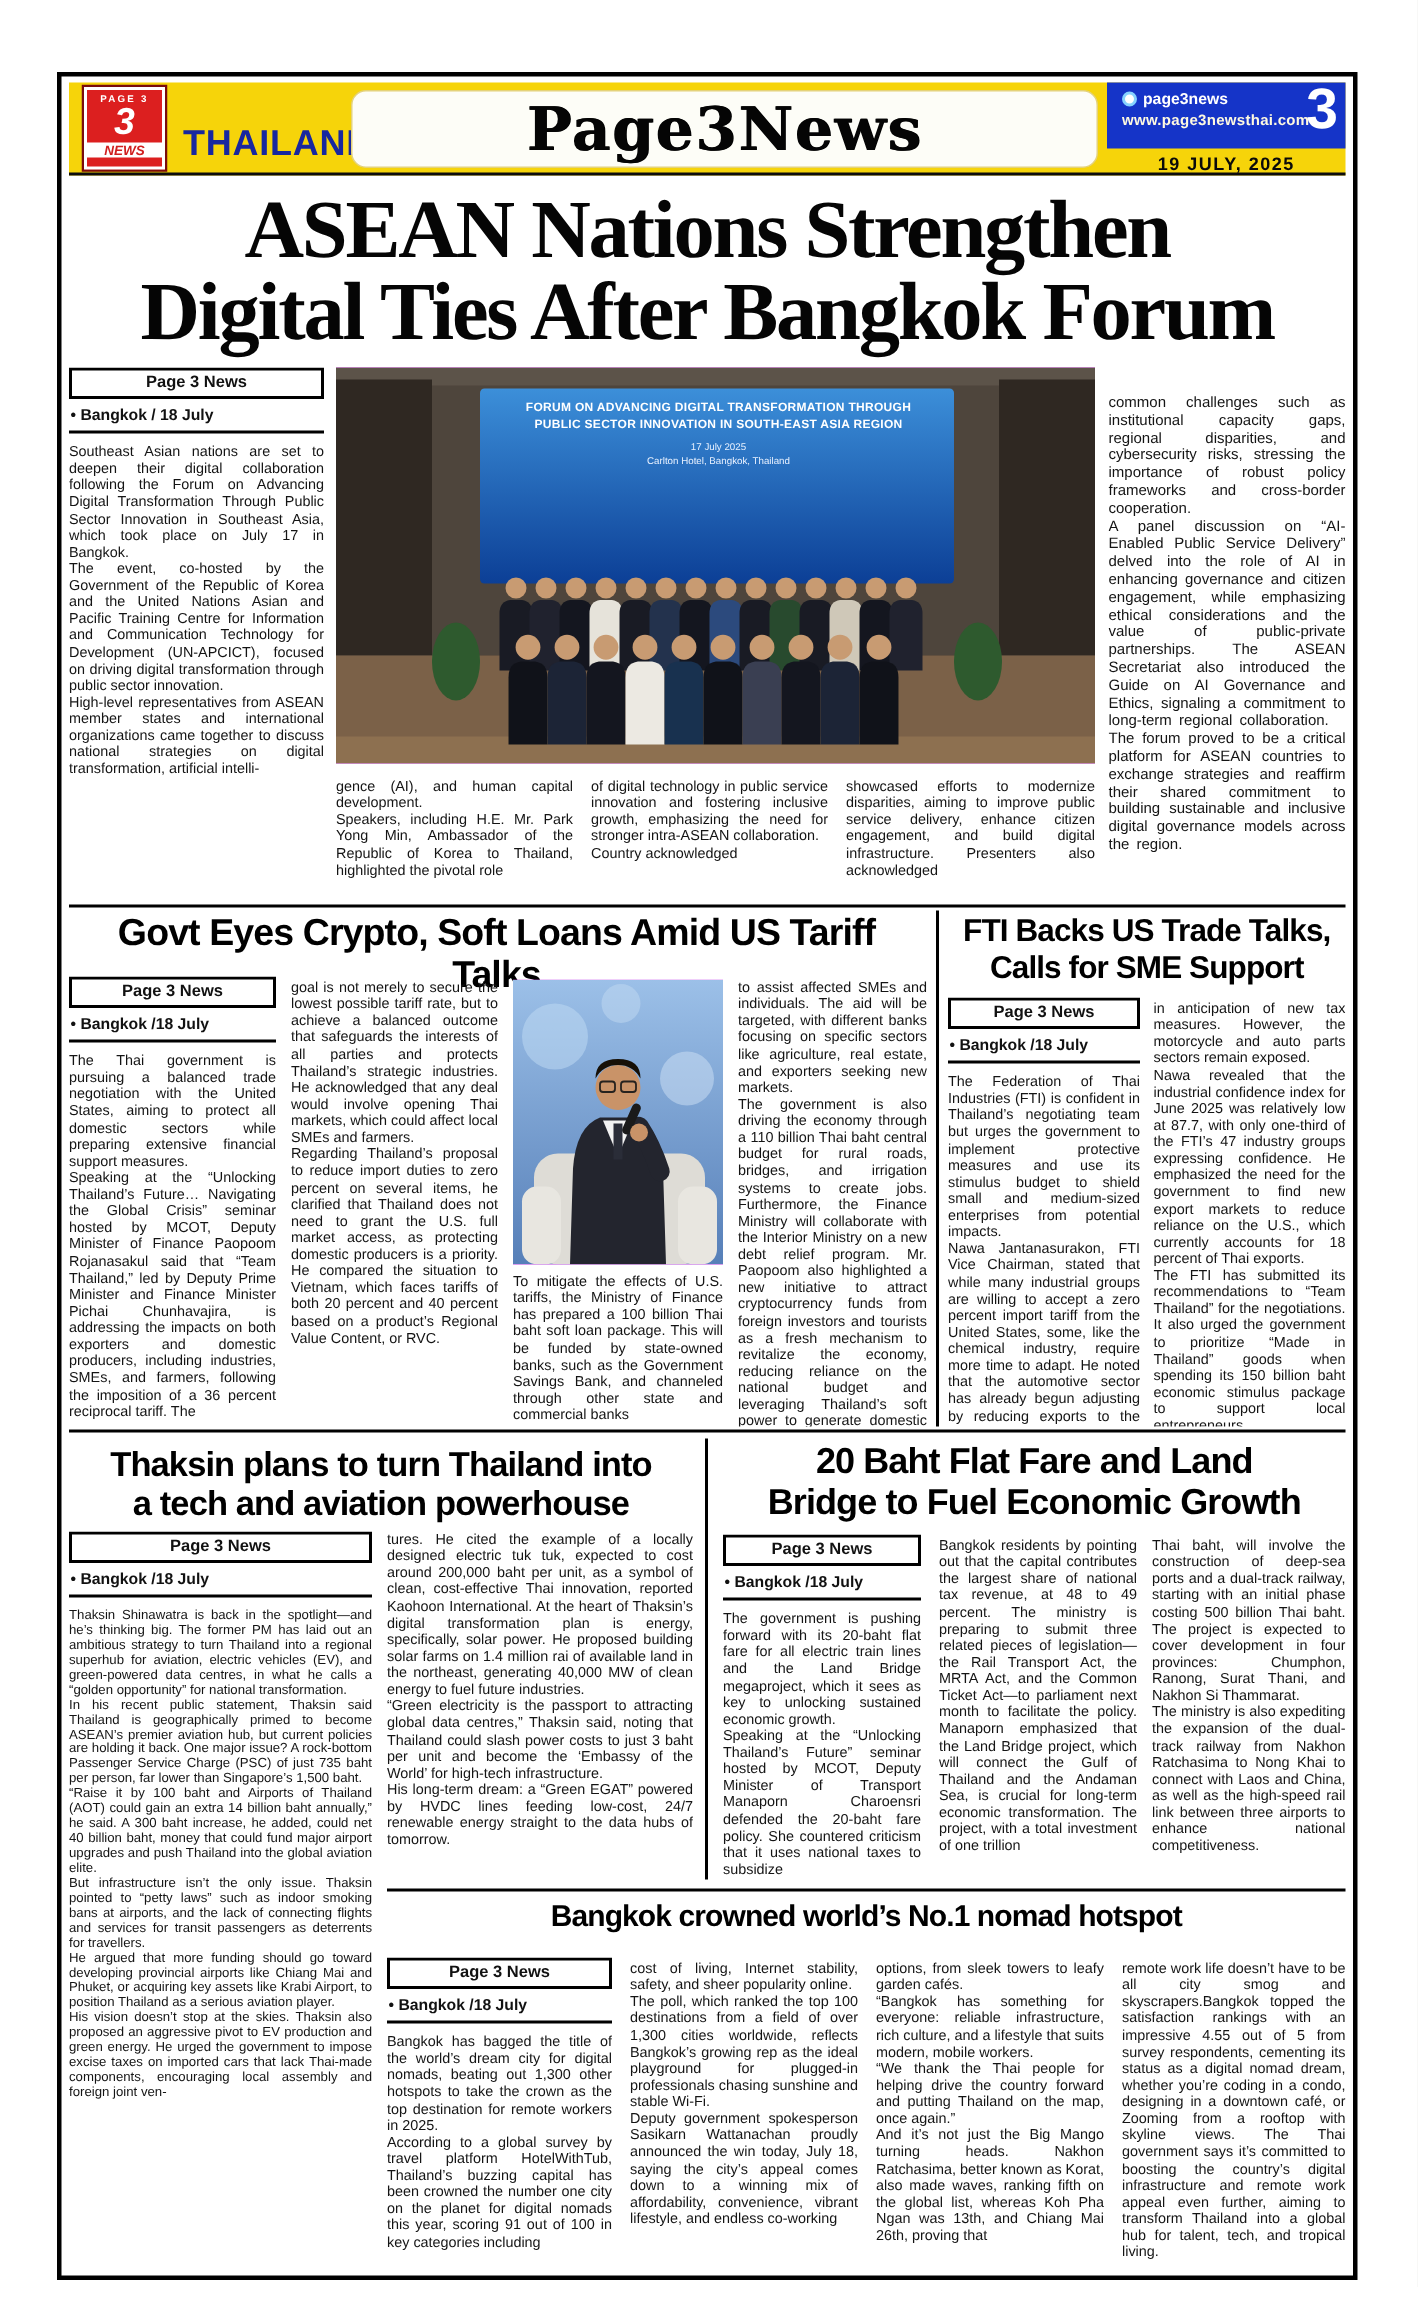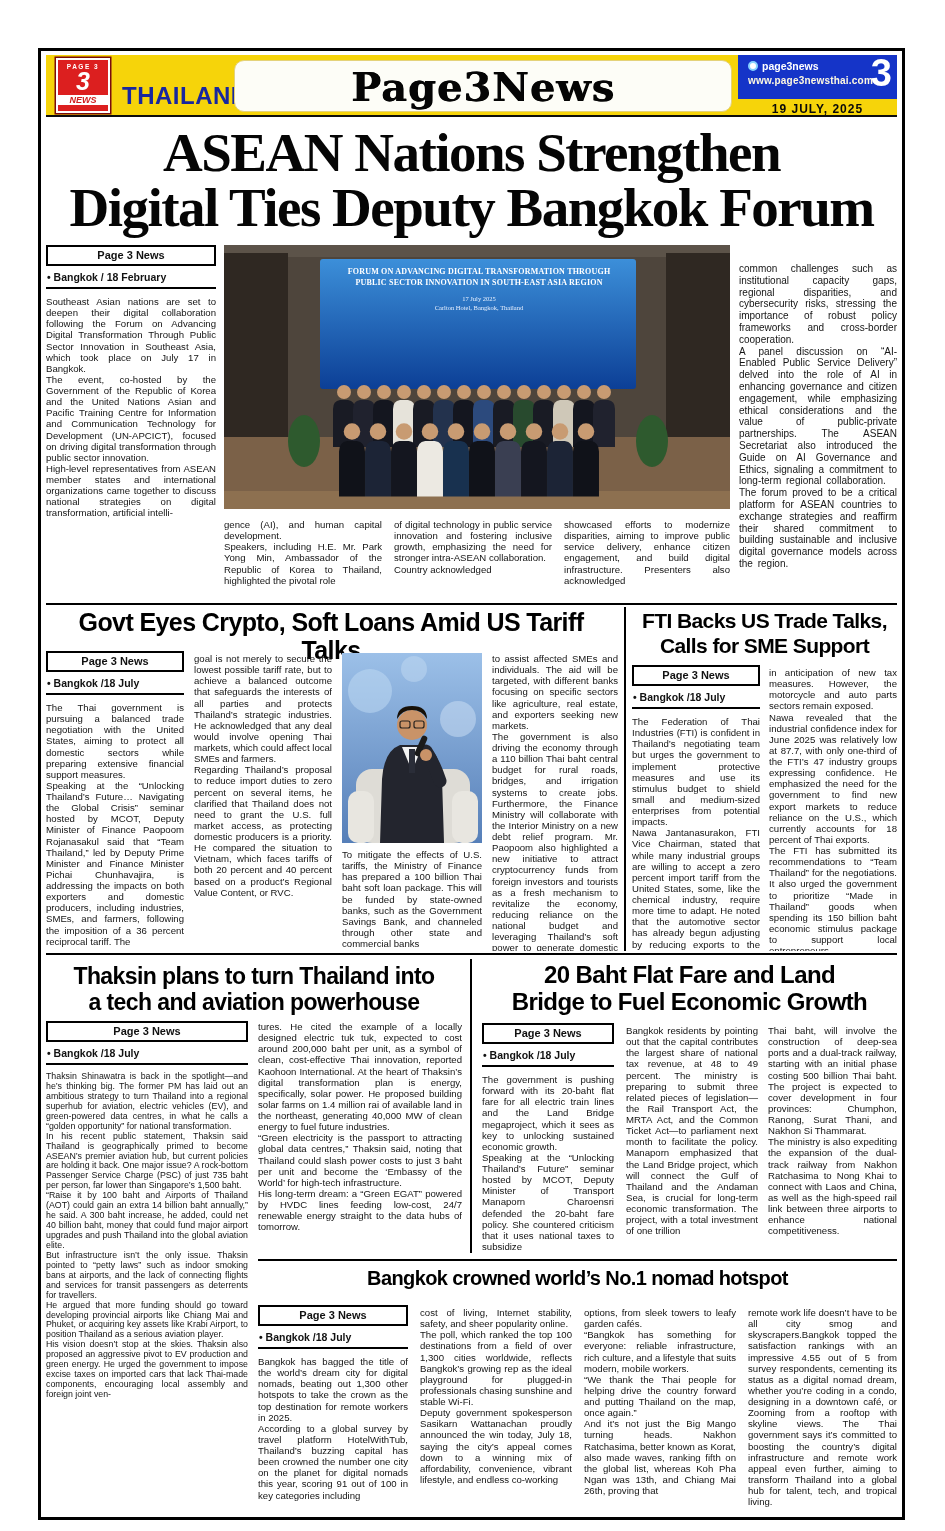--- a/index.html
+++ b/index.html
@@ -33,21 +33,21 @@
   .col { position:absolute; overflow:hidden; }
   .tag { border:2px solid #000; font-weight:700; font-size:11px; text-align:center; padding:2px 0 3px; background:#fff; }
   .dl { font-weight:700; font-size:10.5px; padding:5px 1px 4px; border-bottom:2px solid #000; margin-bottom:7px; }
   .bt { font-size:9.6px; line-height:1.16; text-align:justify; white-space:pre-line; overflow:hidden; color:#141414; }
   .bt-w { font-size:10px; word-spacing:2px; line-height:1.18;margin-top:18px; }
   .bt-xs { font-size:8.8px; line-height:1.13; }
   .hrule { height:2px; background:#000; }
   .vrule { width:1.5px; background:#000; position:absolute; }
 
   
-  figure { position:relative; overflow:hidden; background:#d946ef;font-family:Liberation Serif, serif; }
+  figure { position:relative; overflow:hidden; background:#d946ef; }
   figure svg { position:absolute; left:0; top:0; }
   .screen-text { position:absolute; left:100px; top:21px; width:310px; text-align:center; color:#fff; }
   .st1 { font-size:8px; font-weight:700; line-height:1.4; letter-spacing:.2px; }
   .st2 { font-size:6.5px; margin-top:2px; color:#e8f1ff; }
   .st2.first { margin-top:7px; }
 </style>
 </head>
 <body>
 
 <div class="page">
@@ -69,26 +69,26 @@
             <span class="dot-icon"></span>
             <span>page3news</span>
           </div>
           <div class="website">www.page3newsthai.com</div>
           <div class="pagenum">3</div>
         </div>
         <div class="date-strip abs" style="left:692px;top:45px;width:159px">19 JULY, 2025</div>
       </header>
 
       <h1 class="hl-main abs" style="left:0;top:70px;width:851px;height:114px">ASEAN Nations Strengthen
-Digital Ties Deputy Bangkok Forum</h1>
+Digital Ties After Bangkok Forum</h1>
 
       <section class="abs" style="left:0;top:188px;width:851px;height:356px">
         <div class="col" style="left:0;top:2px;width:170px;height:354px">
           <div class="tag">Page 3 News</div>
-          <div class="dl">• Bangkok /  18 February</div>
+          <div class="dl">• Bangkok /  18 July</div>
           <div class="bt">Southeast Asian nations are set to deepen their digital collaboration following the Forum on Advancing Digital Transformation Through Public Sector Innovation in Southeast Asia, which took place on July 17 in Bangkok.
 The event, co-hosted by the Government of the Republic of Korea and the United Nations Asian and Pacific Training Centre for Information and Communication Technology for Development (UN-APCICT), focused on driving digital transformation through public sector innovation.
 High-level representatives from ASEAN member states and international organizations came together to discuss national strategies on digital transformation, artificial intelli-</div>
         </div>
 
         <figure class="abs" style="left:178px;top:2px;width:506px;height:264px">
           <svg width="506" height="264" viewBox="0 0 506 264">
             <defs>
               <linearGradient id="scr" x1="0" y1="0" x2="0" y2="1">
                 <stop offset="0" stop-color="#3c8fd9"></stop>

